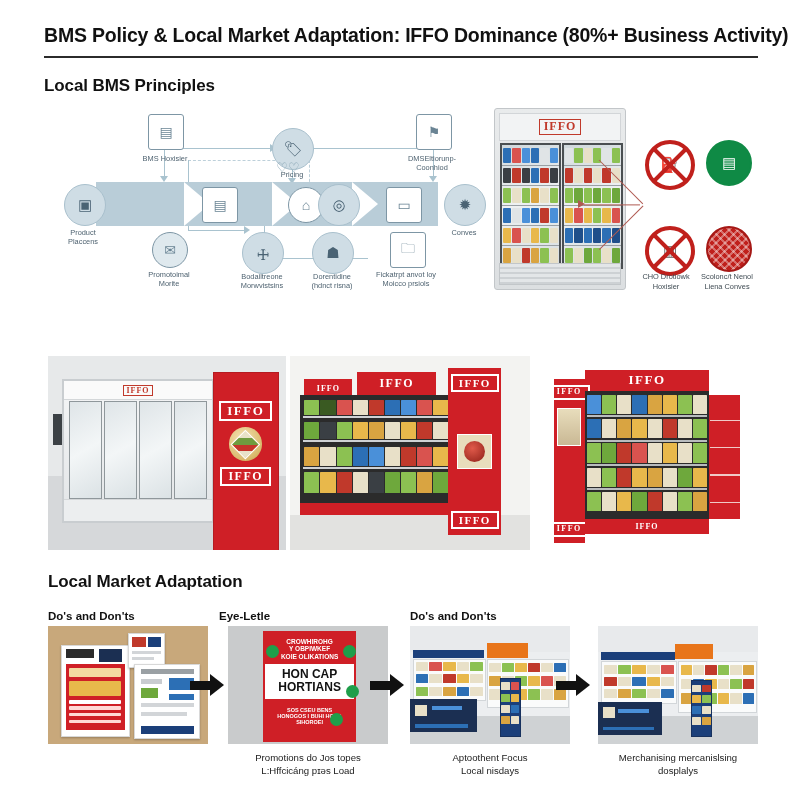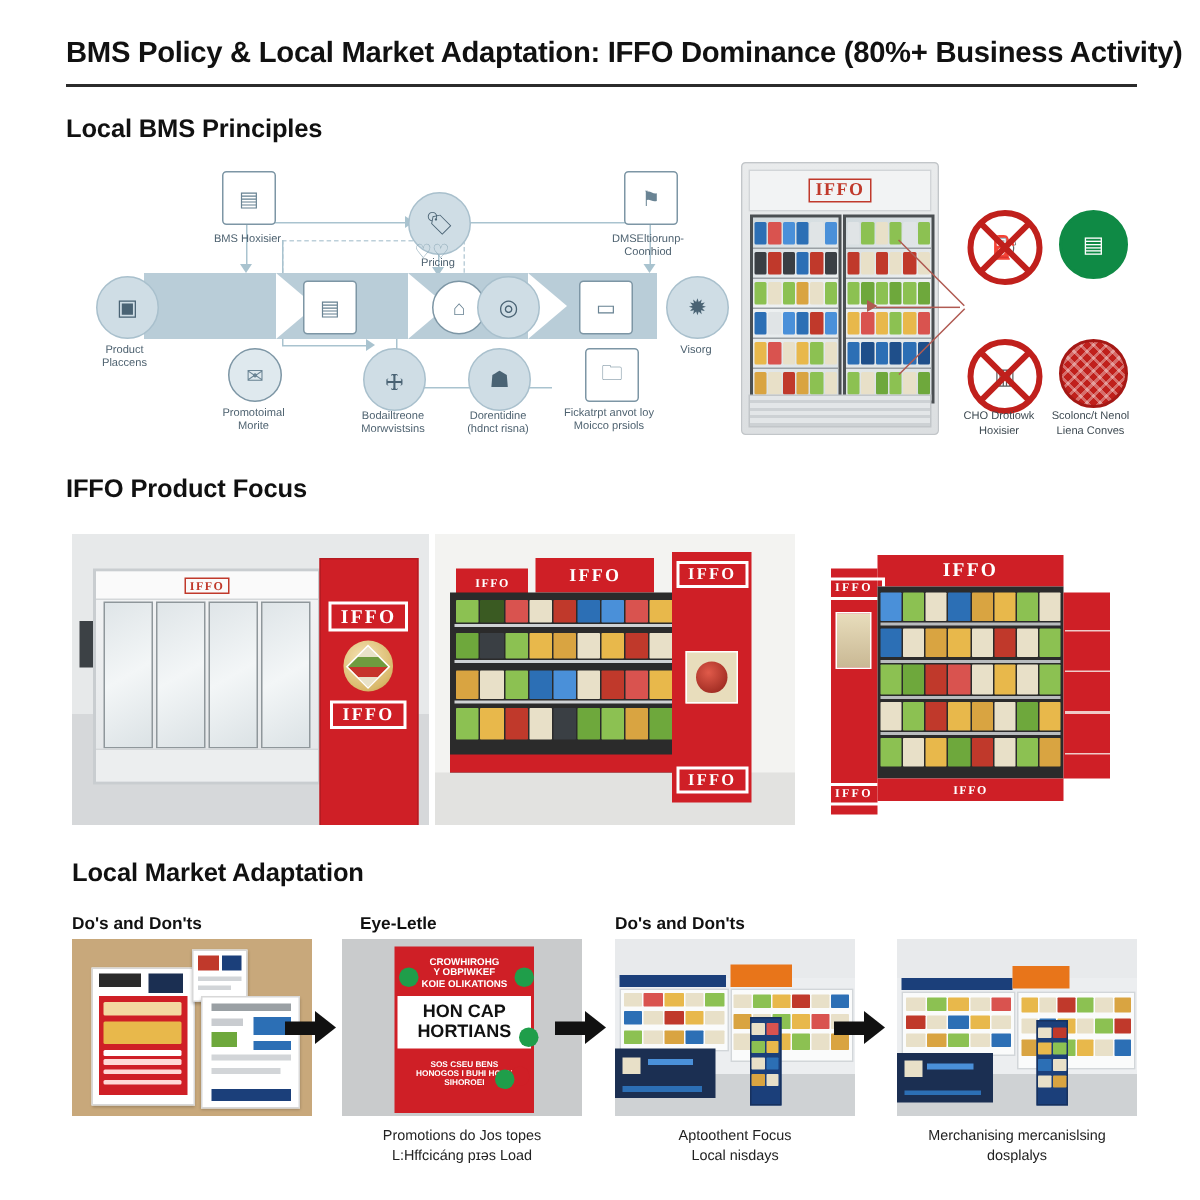--- a/index.html
+++ b/index.html
@@ -253,21 +253,21 @@
 
     <div class="ticon" style="left:146px;top:83px;">▤</div>
     <div class="ticon" style="left:232px;top:83px;border-radius:50%;">⌂</div>
     <div class="node" style="left:262px;top:80px;">◎</div>
     <div class="ticon" style="left:330px;top:83px;">▭</div>
 
     <div class="node" style="left:8px;top:80px;">▣</div>
     <div class="lbl" style="left:-12px;top:124px;">Product<br>Placcens</div>
 
     <div class="node" style="left:388px;top:80px;">✹</div>
-    <div class="lbl" style="left:369px;top:124px;">Visorg</div>
+    <div class="lbl" style="left:369px;top:124px;">Conves</div>
 
     <div class="ticon" style="left:92px;top:10px;">▤</div>
     <div class="lbl" style="left:70px;top:50px;">BMS Hoxisier</div>
 
     <div class="node" style="left:216px;top:24px;">🏷</div>
     <div class="lbl" style="left:197px;top:66px;">Pricing</div>
 
     <div class="ticon" style="left:360px;top:10px;">⚑</div>
     <div class="lbl" style="left:337px;top:50px;">DMSEltiorunp-<br>Coonhiod</div>
 
@@ -423,21 +423,20 @@
   <div class="rarrow" style="left:643px;top:205px;width:62px;transform:rotate(135deg);"></div>
 
   <div class="badge ban ban2" style="left:645px;top:140px;">⛽</div>
   <div class="badge ok" style="left:706px;top:140px;">▤</div>
   <div class="badge ban ban2" style="left:645px;top:226px;">▥</div>
   <div class="badge pat" style="left:706px;top:226px;"></div>
 
   <div class="badge-cap" style="left:623px;top:272px;">CHO Drotiowk<br>Hoxisier</div>
   <div class="badge-cap" style="left:684px;top:272px;">Scolonc/t Nenol<br>Liena Conves</div>
 
-  <div class="sec-head" id="h2">IFFO Product Focus</div>
 
   <div class="ph" id="ph1">
     <div class="roomwall"></div>
     <div class="roomfloor"></div>
     <div style="position:absolute;left:2%;top:30%;width:8%;height:16%;background:#3c4145;"></div>
     <div class="fridge-run">
       <div class="fr-top">
         <span style="font-family:'Liberation Serif',serif;font-weight:bold;font-size:8px;color:#c0392b;letter-spacing:1px;border:1px solid #c0392b;padding:0 2px;">IFFO</span>
       </div>
       <div class="fr-doors">
@@ -606,21 +605,21 @@
       <div class="g-shelf" style="top:20%;height:1.5px;background:#f0c9c7;"></div>
       <div class="g-shelf" style="top:42%;height:1.5px;background:#f0c9c7;"></div>
       <div class="g-shelf" style="top:64%;height:1.5px;background:#f0c9c7;"></div>
       <div class="g-shelf" style="top:86%;height:1.5px;background:#f0c9c7;"></div>
     </div>
   </div>
 
   <div class="sec-head" id="h3">Local Market Adaptation</div>
 
   <div class="sub-lbl" style="left:48px;top:610px;">Do's and Don'ts</div>
-  <div class="sub-lbl" style="left:240px;top:610px;">Eye-Letle</div>
+  <div class="sub-lbl" style="left:219px;top:610px;">Eye-Letle</div>
   <div class="sub-lbl" style="left:410px;top:610px;">Do's and Don'ts</div>
 
   <div class="pan" style="left:48px;top:626px;">
     <div class="cork"></div>
     <div class="flyer" style="left:8%;top:16%;width:42%;height:76%;background:#fff;">
       <div style="position:absolute;left:6%;top:4%;width:42%;height:10%;background:#2b2b2b;"></div>
       <div style="position:absolute;left:56%;top:4%;width:34%;height:14%;background:#1b2f52;"></div>
       <div style="position:absolute;left:6%;top:20%;right:6%;bottom:6%;background:#cf1f26;">
         <div class="bar" style="top:6%;height:14%;background:#f3d9a0;"></div>
         <div class="bar" style="top:26%;height:22%;background:#e8b84b;"></div>

